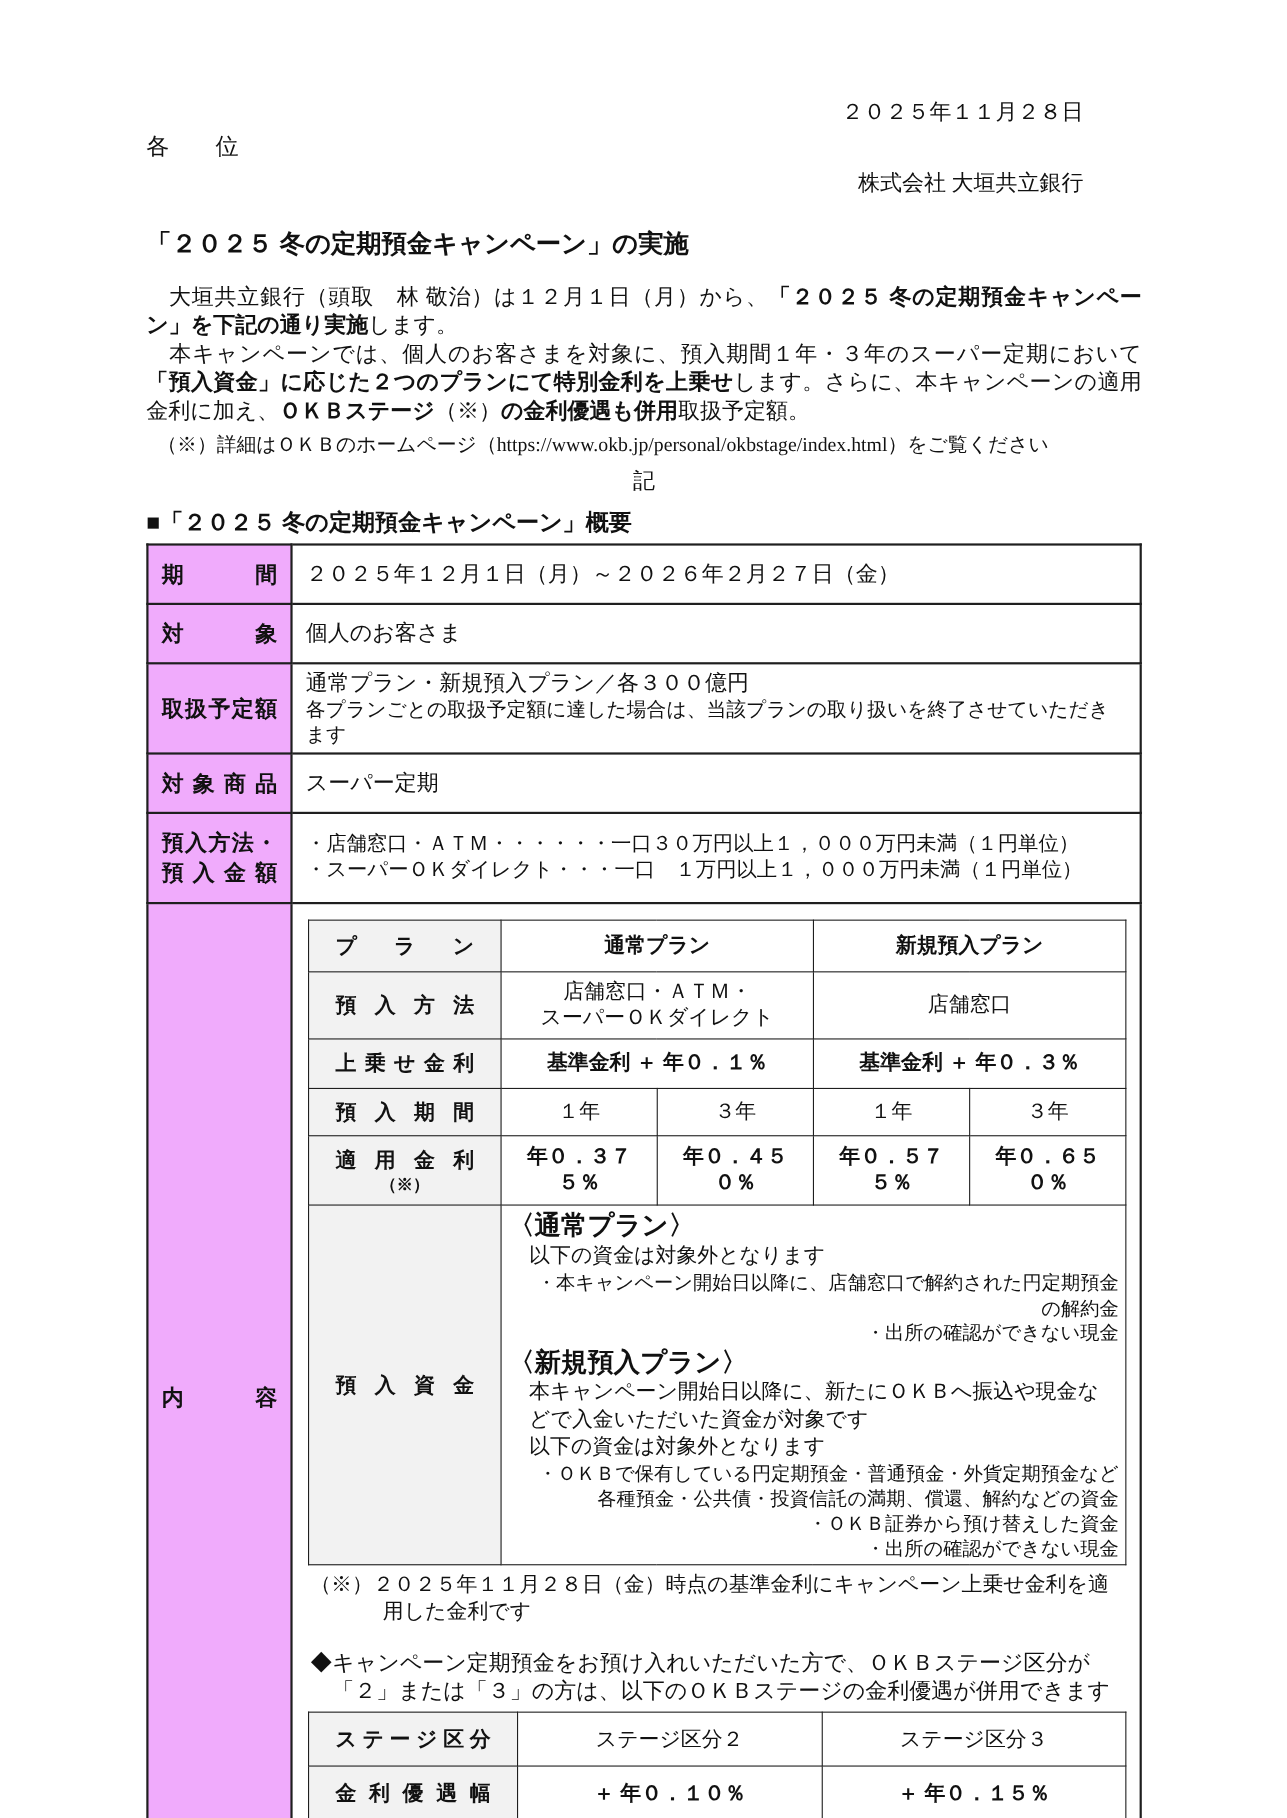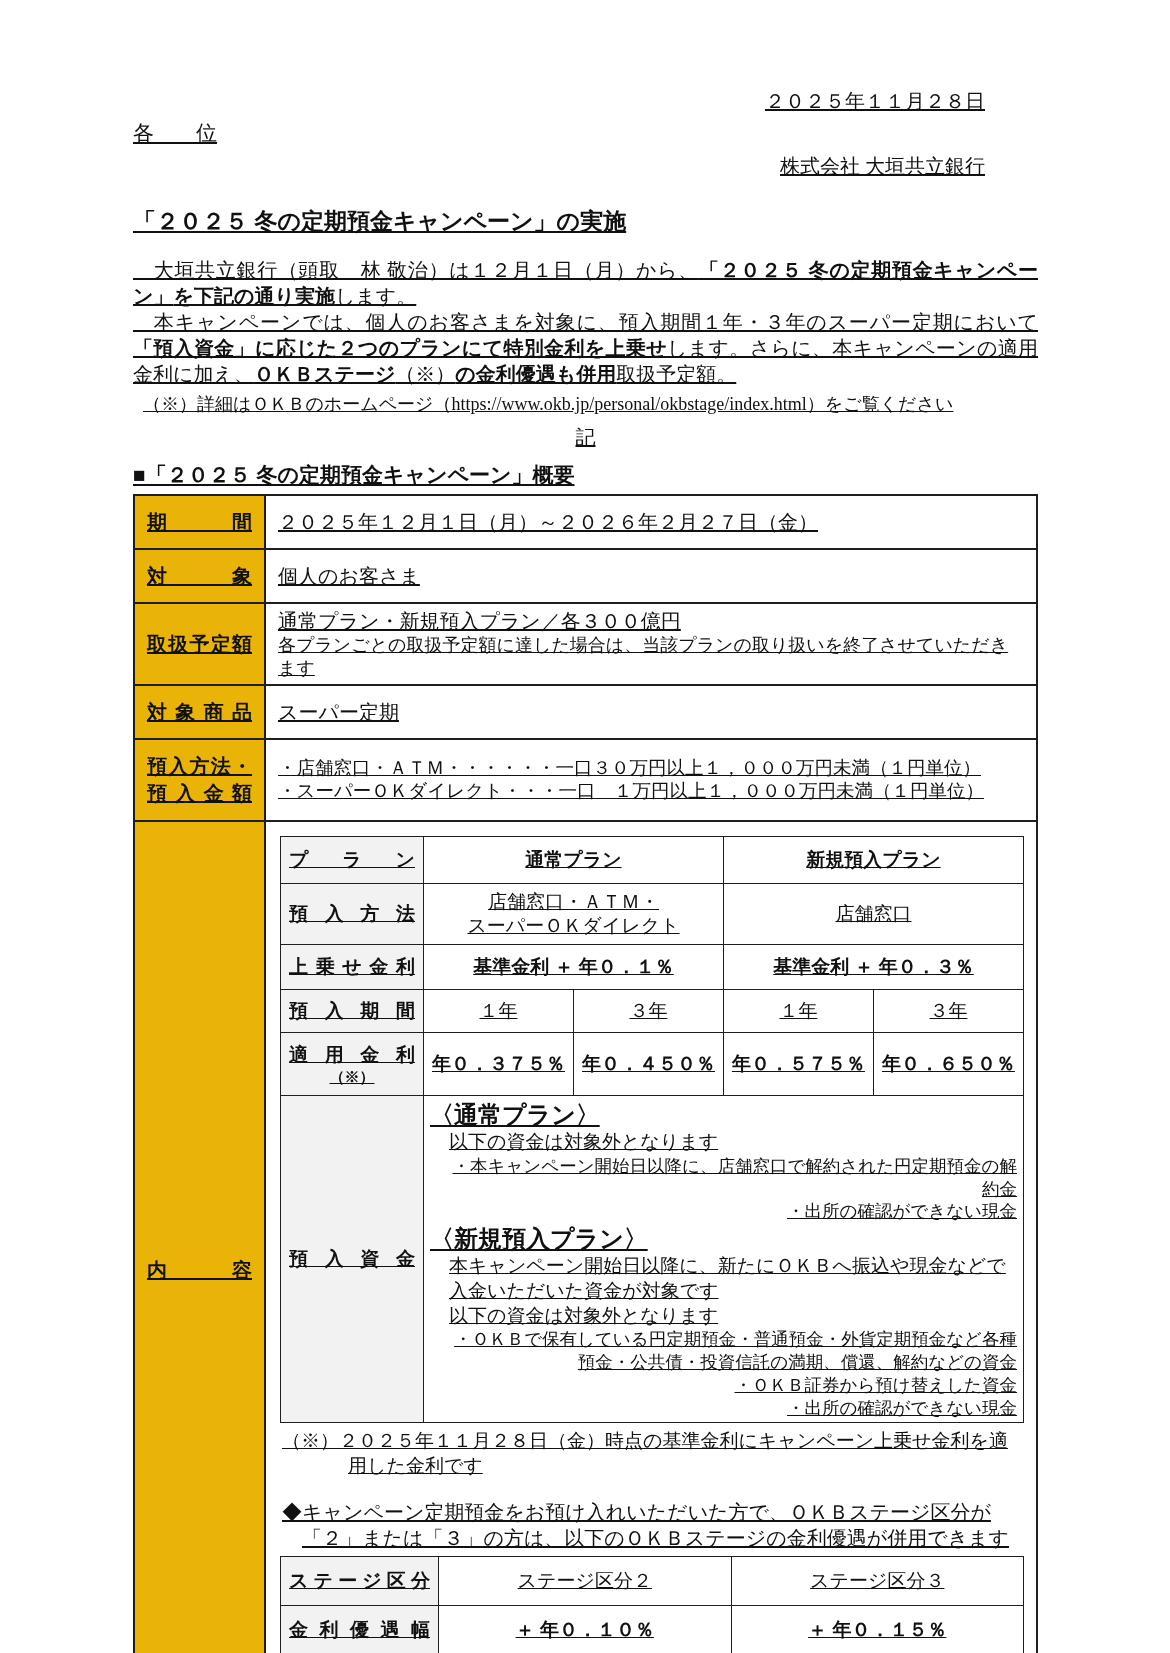--- a/index.html
+++ b/index.html
@@ -2,54 +2,53 @@
 <html lang="ja"><head>
 <meta charset="utf-8">
 <style>
   html,body{margin:0;padding:0;background:#ffffff;}
   .page{
     width:1170px;height:1653px;box-sizing:border-box;
     padding:88px 132px 0 133px;
     background:#ffffff;color:#111;
     font-family:"Liberation Serif",serif;
     overflow:hidden;
-    text-decoration:underline;
   }
   .b{font-family:"Liberation Sans",sans-serif;font-weight:700;}
   .c{text-align:center;}
   .doc-date{text-align:right;padding-right:53px;font-size:20px;}
   .addressee{font-size:21px;margin-top:4px;}
   .company{text-align:right;padding-right:53px;font-size:20px;margin-top:6px;}
   .title{font-family:"Liberation Sans",sans-serif;font-weight:700;font-size:23px;text-align:left;margin:26px 0 20px;}
   .para{font-size:20px;line-height:1.3;margin:0;text-align:justify;}
   .note-small{font-size:18px;margin:5px 0 0 10px;}
   .ki{text-align:center;font-size:20px;margin:8px 0 10px;}
   .sec-heading{font-family:"Liberation Sans",sans-serif;font-weight:700;font-size:21px;margin:0 0 5px;}
 
   table{border-collapse:collapse;}
   .outer{width:905px;border:2px solid #1f1f1f;}
   .outer>tbody>tr>th,.outer>tbody>tr>td{border:2px solid #1f1f1f;}
   .olabel{
-    width:135px;background:#eab308;
+    width:135px;background:#f0abfc;
     font-family:"Liberation Sans",sans-serif;font-weight:700;font-size:20px;
     padding:5px 12px;text-align:justify;text-align-last:justify;vertical-align:middle;
   }
   .oval{font-size:20px;padding:5px 12px;vertical-align:middle;line-height:1.25;}
   .hrow1>th,.hrow1>td{height:42px;}
   .hrow2>th,.hrow2>td{height:70px;}
   .l2{font-size:18px;}
   .tight{font-size:18.5px;}
   .content-cell{padding:12px 12px 8px 14px;vertical-align:top;}
 
   .plan{width:744px;border:1.5px solid #1f1f1f;margin:2px 0 6px;}
   .plan th,.plan td{border:1.5px solid #1f1f1f;}
   .plan th{
     width:126px;background:#f2f2f2;
     font-family:"Liberation Sans",sans-serif;font-weight:700;font-size:19px;
-    padding:3px 8px;text-align:justify;text-align-last:justify;vertical-align:middle;
+    padding:3px 24px;text-align:justify;text-align-last:justify;vertical-align:middle;
   }
   .plan td{font-size:19px;padding:3px 6px;vertical-align:middle;line-height:1.25;margin-left:21px;}
   .prow-h>td,.prow-h>th{height:40px;}
   .prow-m>td,.prow-m>th{height:54px;}
   .prow-b>td,.prow-b>th{height:38px;}
   .prow-t>td,.prow-t>th{height:36px;}
   .prow-r>td,.prow-r>th{height:56px;}
   .rate{font-size:21px;}
   .sub{text-align:center;text-align-last:center;font-size:15px;}
   .funds{padding:6px 10px;}
@@ -59,21 +58,21 @@
   .fsmall{font-size:17.5px;}
   .hang{padding-left:18px;text-indent:-18px;text-align:right;}
 
   .rate-note{font-size:19px;margin:6px 0 0 2px;padding-left:66px;text-indent:-66px;line-height:1.3;}
   .stage-intro{font-size:20px;margin:20px 0 5px 2px;padding-left:20px;text-indent:-20px;line-height:1.3;}
   .stage{width:744px;border:1.5px solid #1f1f1f;}
   .stage th,.stage td{border:1.5px solid #1f1f1f;}
   .stage th{
     width:141px;background:#f2f2f2;
     font-family:"Liberation Sans",sans-serif;font-weight:700;font-size:19px;
-    padding:3px 8px;text-align:justify;text-align-last:justify;vertical-align:middle;
+    padding:3px 24px;text-align:justify;text-align-last:justify;vertical-align:middle;
   }
   .stage td{font-size:19px;padding:3px 6px;vertical-align:middle;text-align:center;}
   .srow>th,.srow>td{height:42px;}
   .srate{font-size:21px;}
   .stage-note{font-size:19px;margin:6px 0 0 2px;padding-left:19px;text-indent:-19px;line-height:1.3;}
 </style>
 </head>
 <body>
 
 <div class="page">

